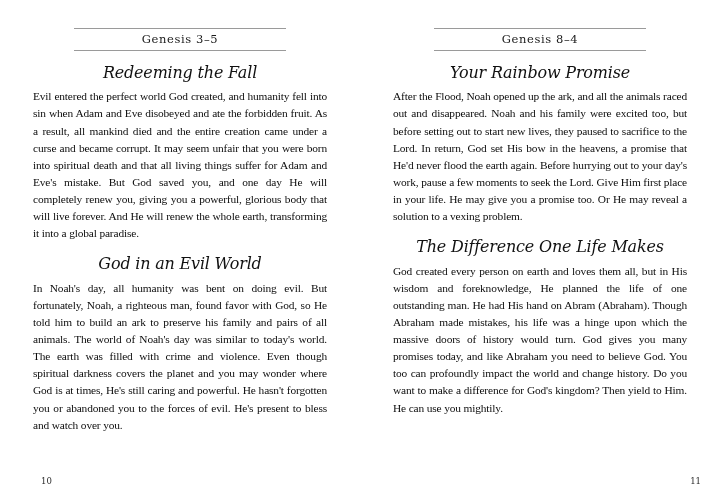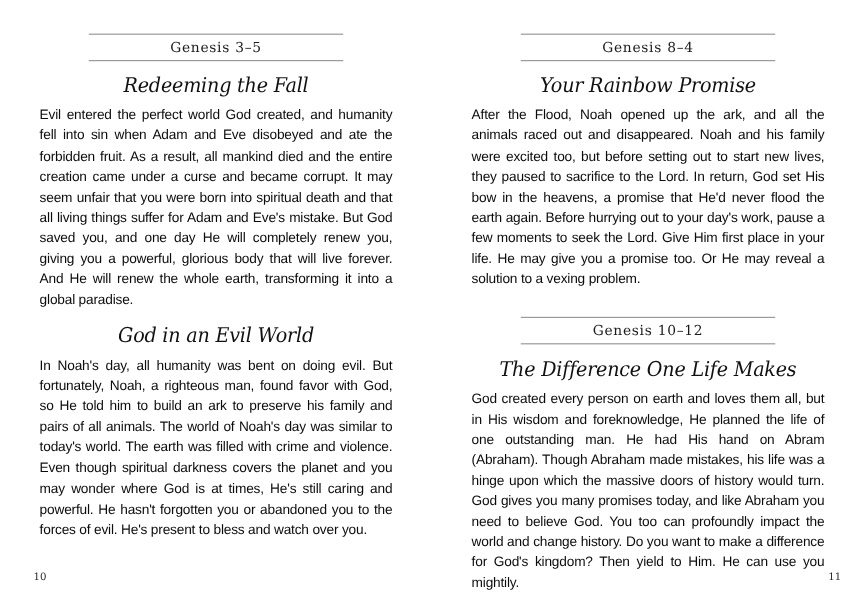--- a/index.html
+++ b/index.html
@@ -65,40 +65,40 @@
     color: #111111;
     margin: 12px 0 7px 0;
     line-height: 1.1;
     transform: scaleX(0.94);
     transform-origin: center;
     white-space: nowrap;
   }
 
   
   .devo-body {
-    font-family: Liberation Sans, sans-serif;
+    font-family: Liberation Serif, serif;
     font-size: 11.4px;
     line-height: 17.1px;
     text-align: justify;
     color: #0c0c0c;
     margin: 0;
     letter-spacing: -0.15px;
     -webkit-hyphens: manual;
     hyphens: manual;
   }
 
   
   .folio {
     position: absolute;
     bottom: 18px;
     font-family: "DejaVu Serif", "Liberation Serif", serif;
     font-size: 8.5px;
     color: #2a2a2a;
   }
-  .folio.left  { left: 28px; }
+  .folio.left  { left: 41px; }
   .folio.right { right: 19px; }
 </style>
 </head>
 <body>
 
 <div class="spread">
 
   <div class="page">
 
     <div class="ref-band">
@@ -124,25 +124,20 @@
     <div class="ref-band">
       <div class="rule"></div>
       <div class="ref-label">Genesis 8–4</div>
       <div class="rule"></div>
     </div>
 
     <div class="devo-title">Your Rainbow Promise</div>
 
     <p class="devo-body">After the Flood, Noah opened up the ark, and all the animals raced out and disappeared. Noah and his family were excited too, but before setting out to start new lives, they paused to sacrifice to the Lord. In return, God set His bow in the heavens, a promise that He'd never flood the earth again. Before hurrying out to your day's work, pause a few moments to seek the Lord. Give Him first place in your life. He may give you a promise too. Or He may reveal a solution to a vexing problem.</p>
 
-    <div class="ref-band spaced">
-      <div class="rule"></div>
-      <div class="ref-label">Genesis 10–12</div>
-      <div class="rule"></div>
-    </div>
 
     <div class="devo-title">The Difference One Life Makes</div>
 
     <p class="devo-body">God created every person on earth and loves them all, but in His wisdom and foreknowledge, He planned the life of one outstanding man. He had His hand on Abram (Abraham). Though Abraham made mistakes, his life was a hinge upon which the massive doors of history would turn. God gives you many promises today, and like Abraham you need to believe God. You too can profoundly impact the world and change history. Do you want to make a difference for God's kingdom? Then yield to Him. He can use you mightily.</p>
 
     <div class="folio right">11</div>
   </div>
 
 </div>
 

